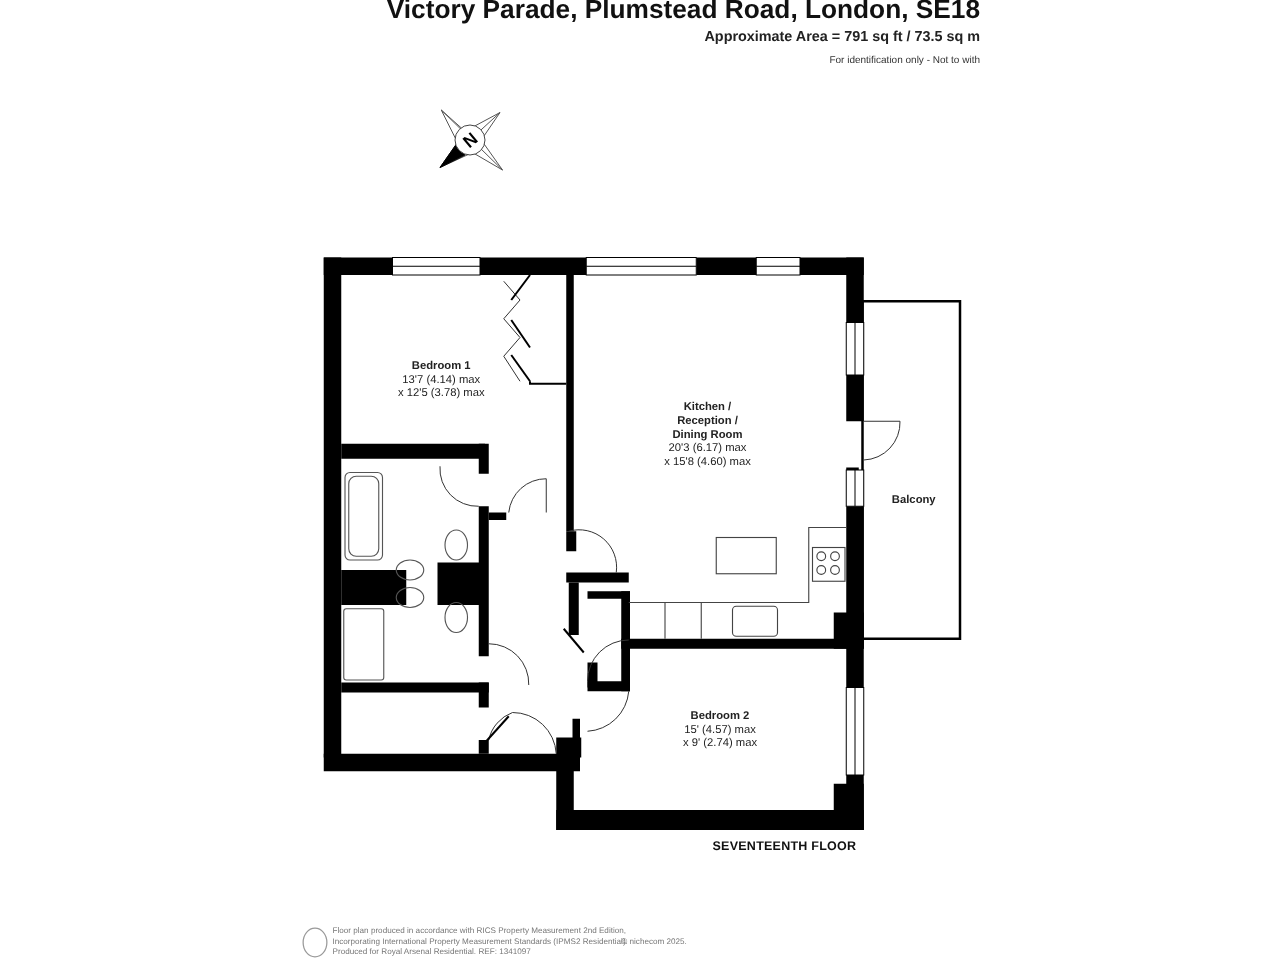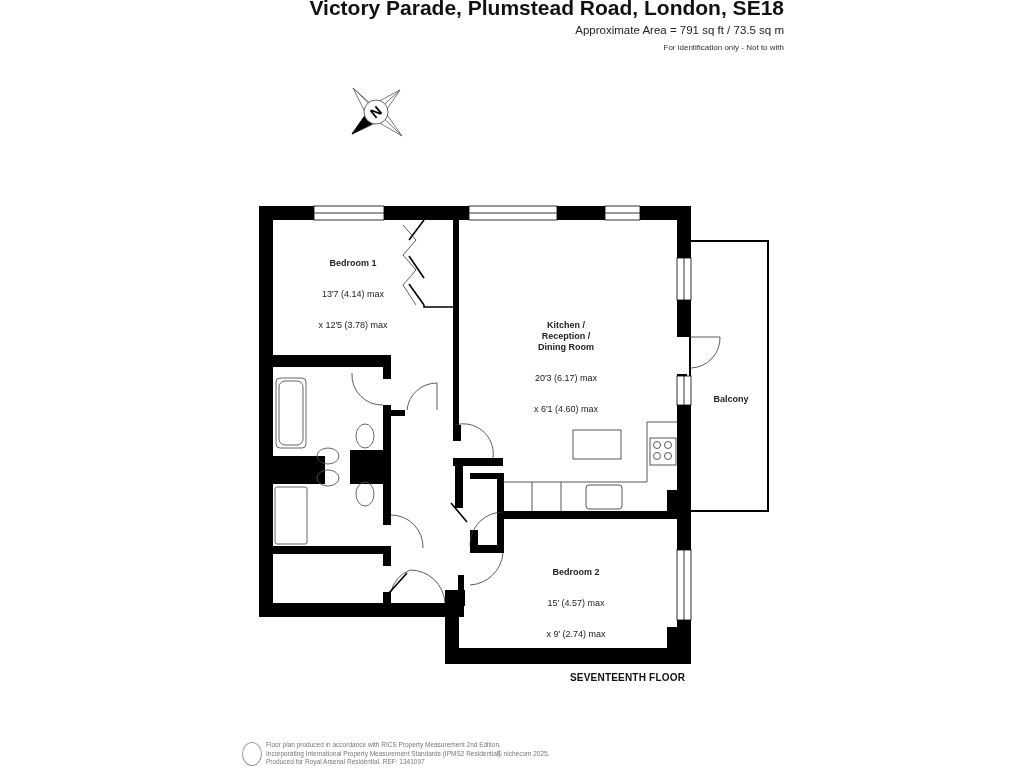--- a/index.html
+++ b/index.html
@@ -1,23 +1,23 @@
 <!DOCTYPE html>
 <html><head>
 <meta charset="utf-8">
 <style>
   html, body { margin:0; padding:0; background:#ffffff; }
   body { width:1024px; height:768px; position:relative; overflow:hidden; font-family:"Liberation Sans", sans-serif; color:#111; }
   .hdr-title { position:absolute; right:240px; top:-4px; font-size:21px; font-weight:bold; white-space:nowrap; color:#111; }
-  .hdr-area { position:absolute; right:240px; top:24px; font-size:11.5px; white-space:nowrap; color:#222; }
+  .hdr-area { position:absolute; right:240px; top:24px; font-size:11.5px; white-space:nowrap; color:#222;font-weight:bold; }
   .hdr-note { position:absolute; right:240px; top:43px; font-size:8px; white-space:nowrap; color:#333; }
   svg.plan { position:absolute; left:0; top:0; }
   .room-label { position:absolute; text-align:center; font-size:9px; line-height:11px; color:#222; white-space:nowrap; transform:translateX(-50%); }
   .room-label .nm { font-weight:bold; display:block; }
-  .room-label .dm { display:block;margin-top:20px; }
+  .room-label .dm { display:block; }
   .floor-label { position:absolute; left:570px; top:672px; font-size:10px; font-weight:bold; letter-spacing:0.2px; color:#111;text-align:right; }
   .footer { position:absolute; left:266px; top:741px; font-size:6.5px; line-height:8.5px; color:#777; }
   .footer-copy { position:absolute; left:497px; top:750px; font-size:6.5px; color:#777; }
   .footer-icon { position:absolute; left:242px; top:742px; width:18px; height:22px; border:1px solid #999; border-radius:50%; }
 </style>
 </head>
 <body>
 
 <div class="hdr-title">Victory Parade, Plumstead Road, London, SE18</div>
 <div class="hdr-area">Approximate Area = 791 sq ft / 73.5 sq m</div>
@@ -140,32 +140,32 @@
     <line x1="561" y1="482" x2="561" y2="511"></line>
     <rect x="586" y="485" width="36" height="24" rx="3"></rect>
     <rect x="650" y="438" width="26" height="27"></rect>
     <circle cx="657" cy="445" r="3.5"></circle>
       <circle cx="668" cy="445" r="3.5"></circle>
     <circle cx="657" cy="456" r="3.5"></circle>
       <circle cx="668" cy="456" r="3.5"></circle>
   </g>
 </svg>
 
-<div class="room-label" style="left:353px; top:258px;">
+<div class="room-label" style="left:353px; top:287px;">
   <span class="nm">Bedroom 1</span>
   <span class="dm">13'7 (4.14) max</span>
   <span class="dm">x 12'5 (3.78) max</span>
 </div>
 
 <div class="room-label" style="left:566px; top:320px;">
   <span class="nm">Kitchen /</span>
   <span class="nm">Reception /</span>
   <span class="nm">Dining Room</span>
   <span class="dm">20'3 (6.17) max</span>
-  <span class="dm">x 6'1 (4.60) max</span>
+  <span class="dm">x 15'8 (4.60) max</span>
 </div>
 
 <div class="room-label" style="left:731px; top:394px;text-align:right;">
   <span class="nm">Balcony</span>
 </div>
 
 <div class="room-label" style="left:576px; top:567px;">
   <span class="nm">Bedroom 2</span>
   <span class="dm">15' (4.57) max</span>
   <span class="dm">x 9' (2.74) max</span>

